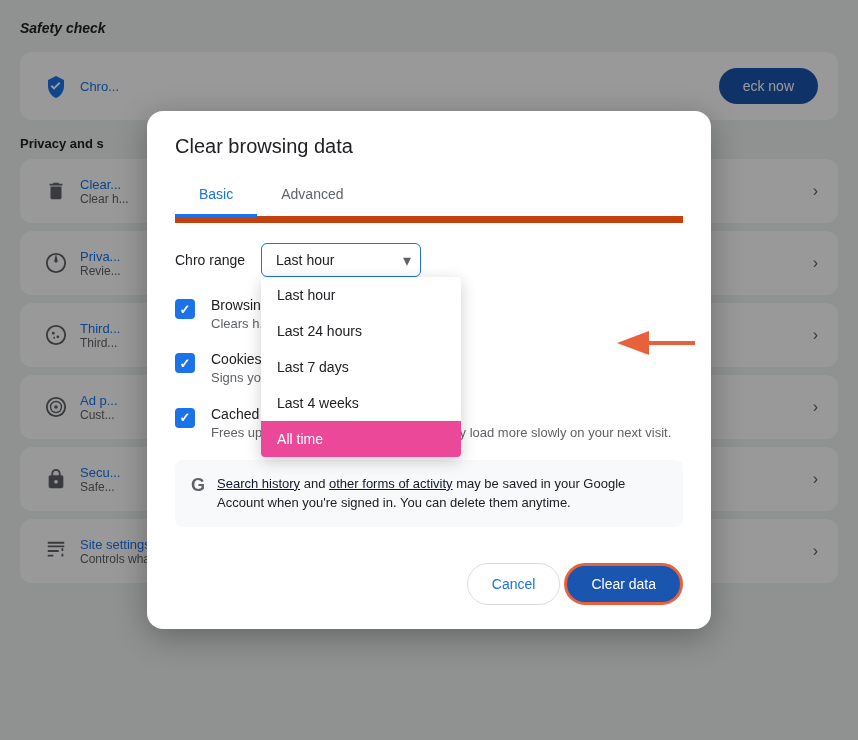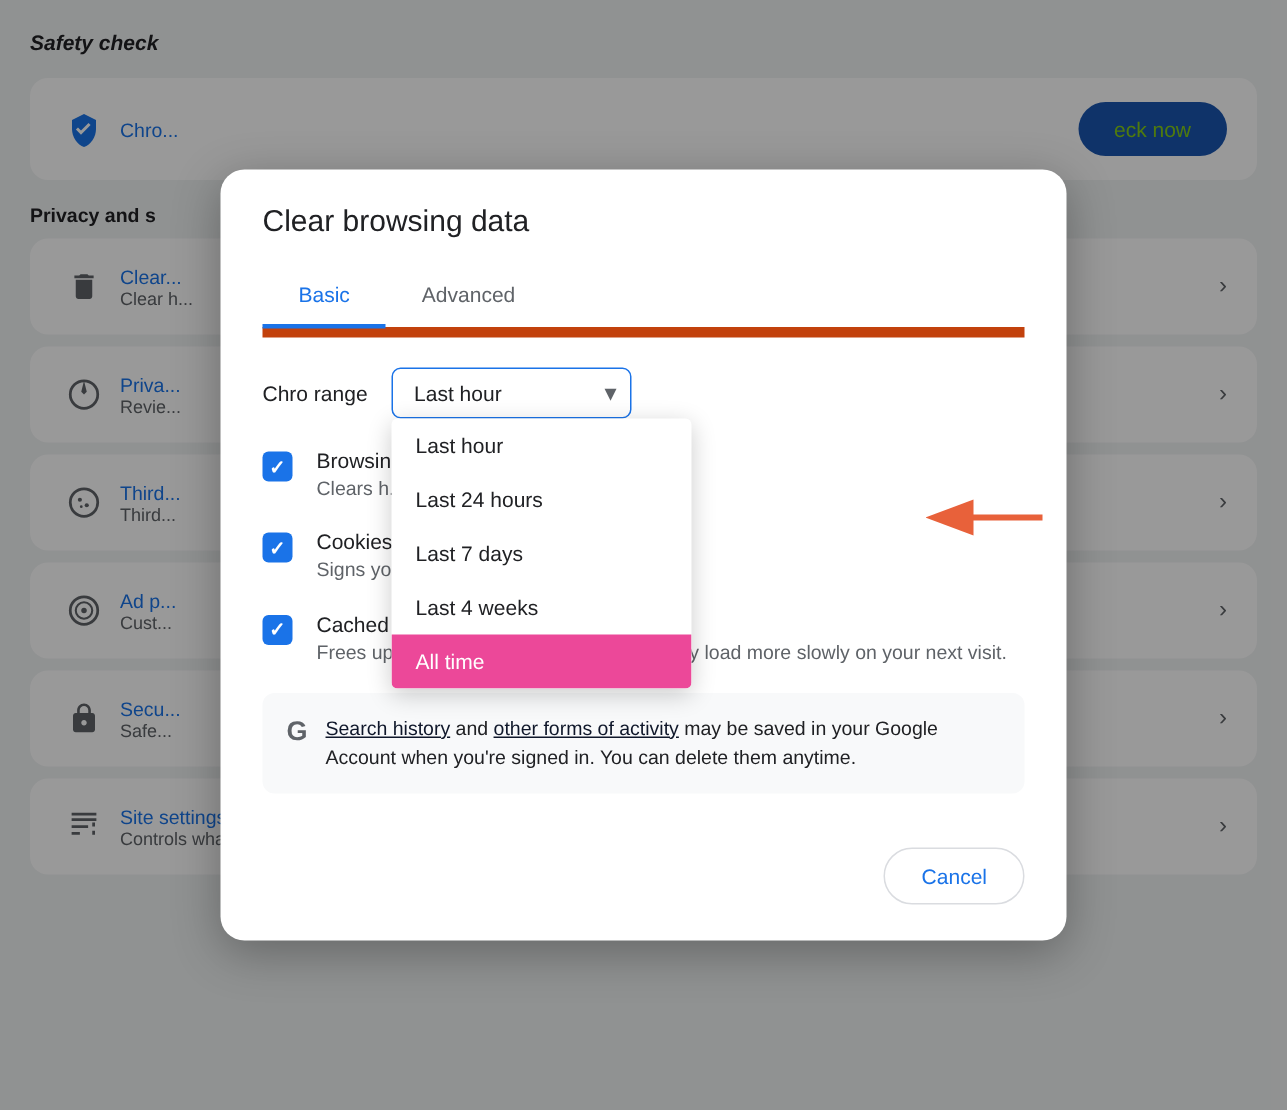--- a/index.html
+++ b/index.html
@@ -310,21 +310,21 @@
       <div class="bg-icon">
         <svg width="24" height="24" viewBox="0 0 24 24" fill="none">
           <path d="M12 2L4 6v6c0 5.5 3.6 10.7 8 12 4.4-1.3 8-6.5 8-12V6l-8-4z" fill="#1a73e8"></path>
           <path d="M10 13l-2-2-1.4 1.4L10 15.8l6.4-6.4L15 8l-5 5z" fill="white"></path>
         </svg>
       </div>
       <div class="bg-item-text">
         <div class="title">Chro...</div>
       </div>
     </div>
-    <button class="btn-cancel" style="background:#1a56b0; color:#84cc16; border:none;">eck now</button>
+    <button class="btn-cancel" style="background:#1a56b0; color:#ffffff; border:none;">eck now</button>
   </div>
 
   <div class="bg-section-title">Privacy and s</div>
 
   <div class="bg-card">
     <div class="bg-item-left">
       <div class="bg-icon">
         <svg width="22" height="22" viewBox="0 0 24 24" fill="#5f6368">
           <path d="M6 19c0 1.1.9 2 2 2h8c1.1 0 2-.9 2-2V7H6v12zM19 4h-3.5l-1-1h-5l-1 1H5v2h14V4z"></path>
         </svg>
@@ -498,15 +498,16 @@
       <div class="info-box">
         <div class="google-g">G</div>
         <div class="info-text">
           <a class="info-link">Search history</a><span> and </span><a class="info-link">other forms of activity</a><span> may be saved in your Google Account when you're signed in. You can delete them anytime.</span>
         </div>
       </div>
     </div>
 
     <div class="dialog-footer">
       <button class="btn-cancel">Cancel</button>
+      <button class="btn-clear">Clear data</button>
     </div>
   </div>
 </div>
 
 </body></html>

